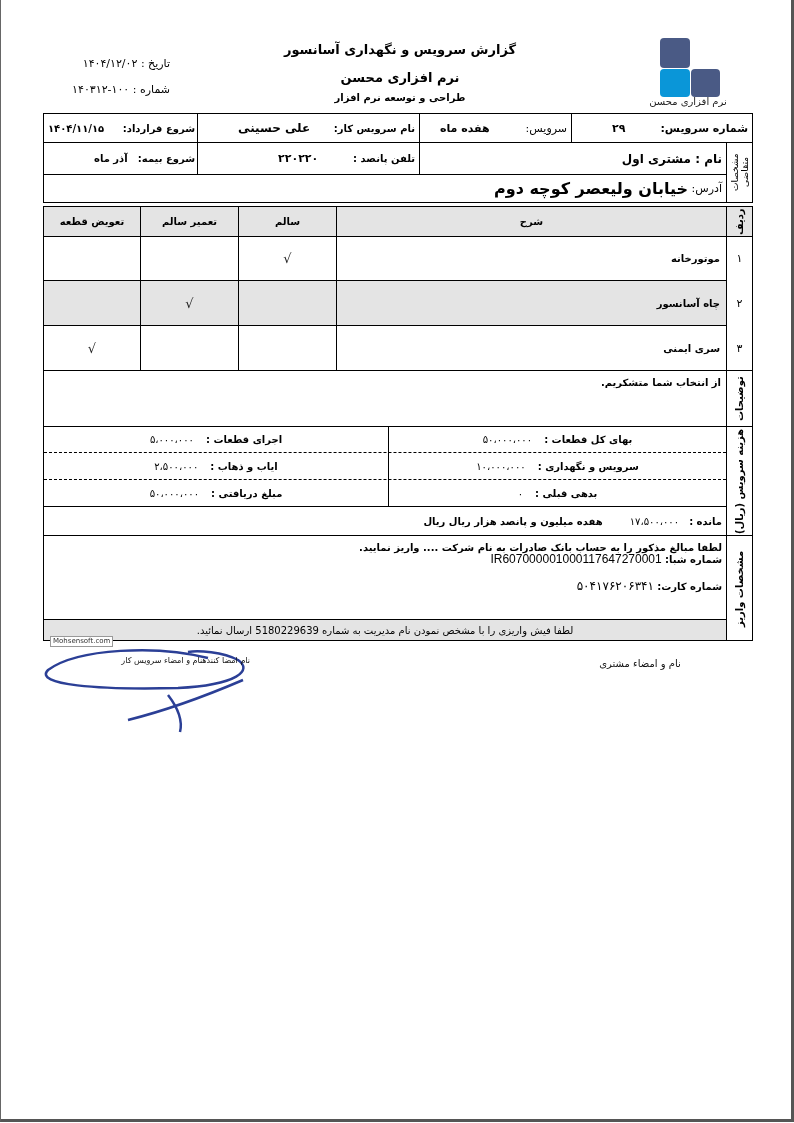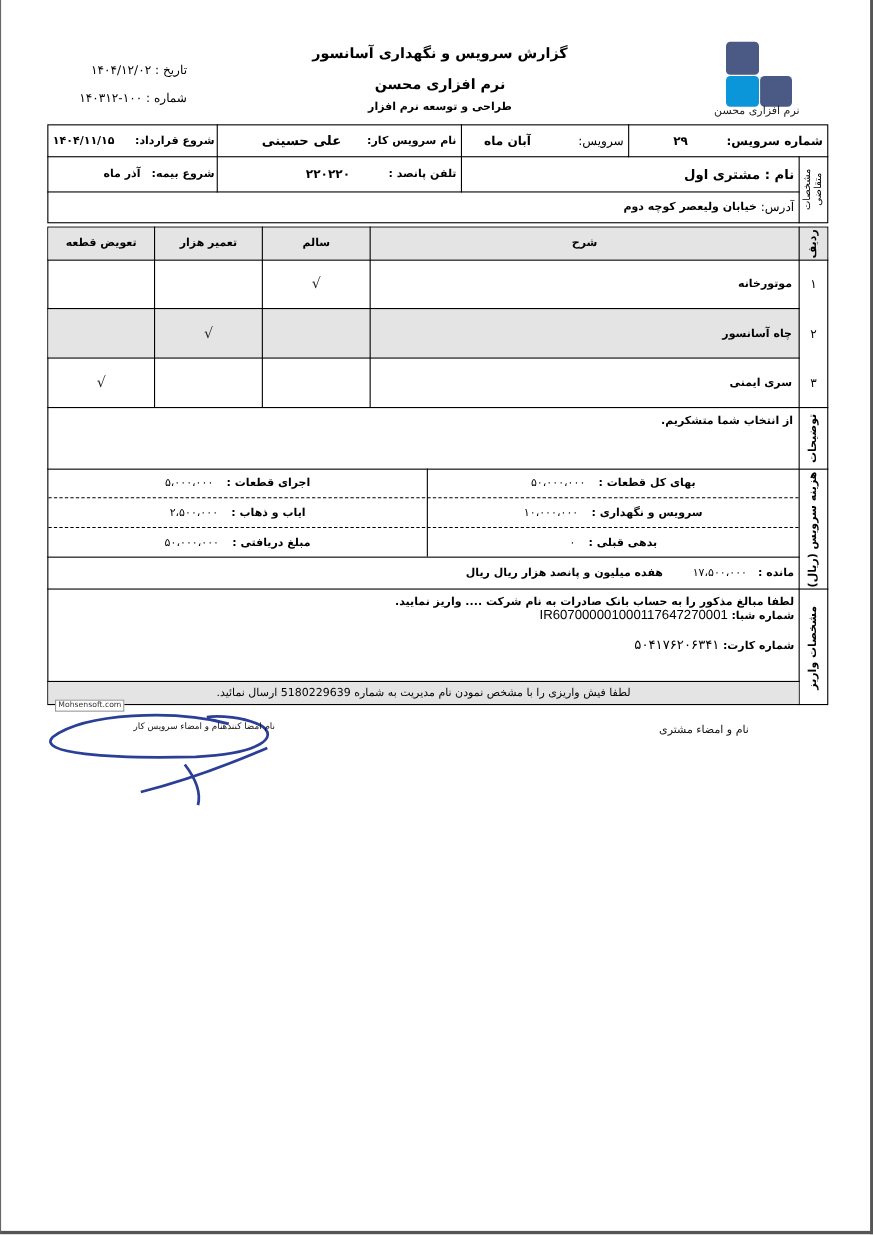--- a/index.html
+++ b/index.html
@@ -67,21 +67,21 @@
 <div class="vline" style="left:419px;top:113px;height:62px;"></div>
 <div class="vline" style="left:571px;top:113px;height:30px;"></div>
 <div class="vline" style="left:726px;top:142px;height:61px;"></div>
 
 <div class="cell rtl b" style="left:572px;top:114px;width:180px;height:28px;justify-content:space-between;padding:0 4px 0 40px;">
   <span>شماره سرویس:</span>
   <span>۲۹</span>
 </div>
 <div class="cell rtl b" style="left:420px;top:114px;width:151px;height:28px;justify-content:space-between;padding:0 4px 0 20px;">
   <span style="font-weight:normal">سرویس:</span>
-  <span>آبان ماه</span>
+  <span>هفده ماه</span>
 </div>
 <div class="cell rtl" style="left:198px;top:114px;width:221px;height:28px;justify-content:space-between;padding:0 4px 0 40px;">
   <span class="small b">نام سرویس کار:</span>
   <span class="b" style="font-size:12px">علی حسینی</span>
 </div>
 <div class="cell rtl b" style="left:44px;top:114px;width:153px;height:28px;justify-content:space-between;padding:0 2px 0 4px;">
   <span class="small">شروع قرارداد:</span>
   <span style="font-size:10px">۱۴۰۴/۱۱/۱۵</span>
 </div>
 
@@ -93,39 +93,39 @@
 <div class="cell rtl" style="left:198px;top:143px;width:221px;height:31px;justify-content:space-between;padding:0 4px 0 80px;">
   <span class="small b">تلفن پانصد :</span>
   <span class="b">۲۲۰۲۲۰</span>
 </div>
 <div class="cell rtl b" style="left:44px;top:143px;width:153px;height:31px;justify-content:space-between;padding:0 2px 0 50px;">
   <span class="small">شروع بیمه:</span>
   <span style="font-size:10px">آذر ماه</span>
 </div>
 <div class="cell rtl" style="left:300px;top:175px;width:426px;height:27px;padding:0 4px;">
   <span>آدرس:</span>&nbsp;
-  <span class="b" style="font-size:10px">خیابان ولیعصر کوچه دوم</span>
+  <span class="b" style="font-size:16px">خیابان ولیعصر کوچه دوم</span>
 </div>
 
 <div class="box" style="left:43px;top:206px;width:710px;height:435px;"></div>
 <div class="gray abs" style="left:44px;top:207px;width:708px;height:29px;"></div>
 <div class="hline" style="left:43px;top:236px;width:710px;"></div>
 <div class="gray abs" style="left:44px;top:281px;width:683px;height:44px;"></div>
 <div class="hline" style="left:43px;top:280px;width:684px;"></div>
 <div class="hline" style="left:43px;top:325px;width:684px;"></div>
 <div class="hline" style="left:43px;top:370px;width:710px;"></div>
 <div class="vline" style="left:726px;top:206px;height:435px;"></div>
 <div class="vline" style="left:336px;top:206px;height:164px;"></div>
 <div class="vline" style="left:238px;top:206px;height:164px;"></div>
 <div class="vline" style="left:140px;top:206px;height:164px;"></div>
 
 <div class="vert" style="left:727px;top:207px;width:25px;height:29px;">ردیف</div>
 <div class="cell b small" style="left:337px;top:207px;width:389px;height:29px;justify-content:center;">شرح</div>
 <div class="cell b small" style="left:239px;top:207px;width:97px;height:29px;justify-content:center;">سالم</div>
-<div class="cell b small" style="left:141px;top:207px;width:97px;height:29px;justify-content:center;">تعمیر هزار</div>
+<div class="cell b small" style="left:141px;top:207px;width:97px;height:29px;justify-content:center;">تعمیر سالم</div>
 <div class="cell b small" style="left:44px;top:207px;width:96px;height:29px;justify-content:center;">تعویض قطعه</div>
 
 <div class="cell" style="left:727px;top:237px;width:25px;height:43px;justify-content:center;">۱</div>
 <div class="cell rtl b small" style="left:337px;top:237px;width:389px;height:43px;padding:0 6px;">موتورخانه</div>
 <div class="cell check" style="left:239px;top:237px;width:97px;height:43px;justify-content:center;">√</div>
 <div class="cell check" style="left:141px;top:237px;width:97px;height:43px;justify-content:center;"></div>
 <div class="cell check" style="left:44px;top:237px;width:96px;height:43px;justify-content:center;"></div>
 
 <div class="cell" style="left:727px;top:281px;width:25px;height:44px;justify-content:center;">۲</div>
 <div class="cell rtl b small" style="left:337px;top:281px;width:389px;height:44px;padding:0 6px;">چاه آسانسور</div>

